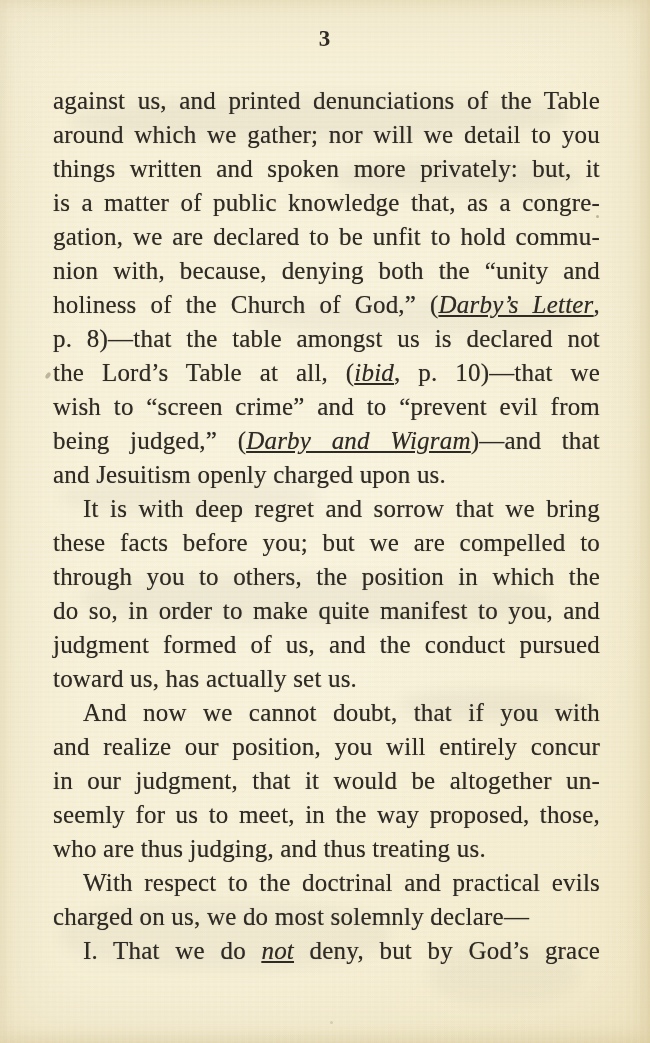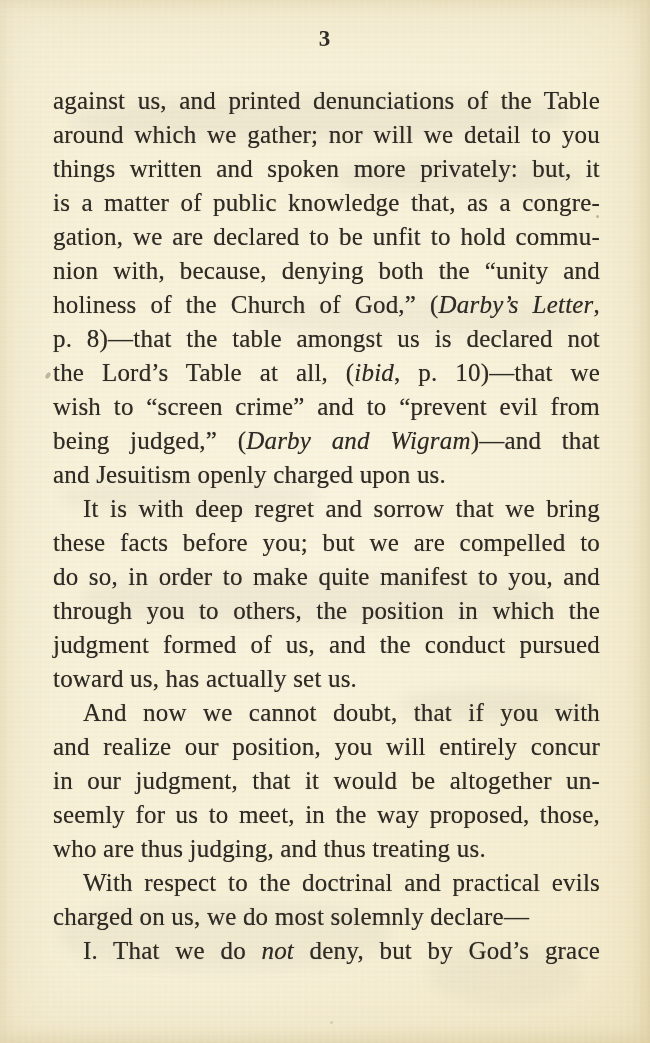--- a/index.html
+++ b/index.html
@@ -53,21 +53,21 @@
   .paragraph{margin:0;}
   .line{
     text-align:justify;
     text-align-last:justify;
     white-space:normal;
     height:34px;
     overflow:visible;
   }
   .line.last{text-align-last:left;}
   .line.indent{padding-left:30px;}
-  .italic{font-style:italic;}
+  .italic{font-style:italic;text-decoration:underline;}
   
   .smudge{
     position:absolute;
     background:rgba(116,110,96,.55);
     filter:blur(7px);
     opacity:.13;
     border-radius:45%;
     pointer-events:none;
   }
   .smudge.s1{left:70px;top:96px;width:500px;height:44px;transform:rotate(-.6deg);}
@@ -115,22 +115,22 @@
         <div class="line"><span>holiness of the Church of God,” (</span><span class="italic">Darby’s Letter</span><span>,</span></div>
         <div class="line"><span>p. 8)—that the table amongst us is declared not</span></div>
         <div class="line"><span>the Lord’s Table at all, (</span><span class="italic">ibid</span><span>, p. 10)—that we</span></div>
         <div class="line"><span>wish to “screen crime” and to “prevent evil from</span></div>
         <div class="line"><span>being judged,” (</span><span class="italic">Darby and Wigram</span><span>)—and that</span></div>
         <div class="line last"><span>and Jesuitism openly charged upon us.</span></div>
       </div>
       <div class="paragraph">
         <div class="line indent"><span>It is with deep regret and sorrow that we bring</span></div>
         <div class="line"><span>these facts before you; but we are compelled to</span></div>
+        <div class="line"><span>through you to others, the position in which the</span></div>
         <div class="line"><span>do so, in order to make quite manifest to you, and</span></div>
-        <div class="line"><span>through you to others, the position in which the</span></div>
         <div class="line"><span>judgment formed of us, and the conduct pursued</span></div>
         <div class="line last"><span>toward us, has actually set us.</span></div>
       </div>
       <div class="paragraph">
         <div class="line indent"><span>And now we cannot doubt, that if you with</span></div>
         <div class="line"><span>and realize our position, you will entirely concur</span></div>
         <div class="line"><span>in our judgment, that it would be altogether un-</span></div>
         <div class="line"><span>seemly for us to meet, in the way proposed, those,</span></div>
         <div class="line last"><span>who are thus judging, and thus treating us.</span></div>
       </div>

